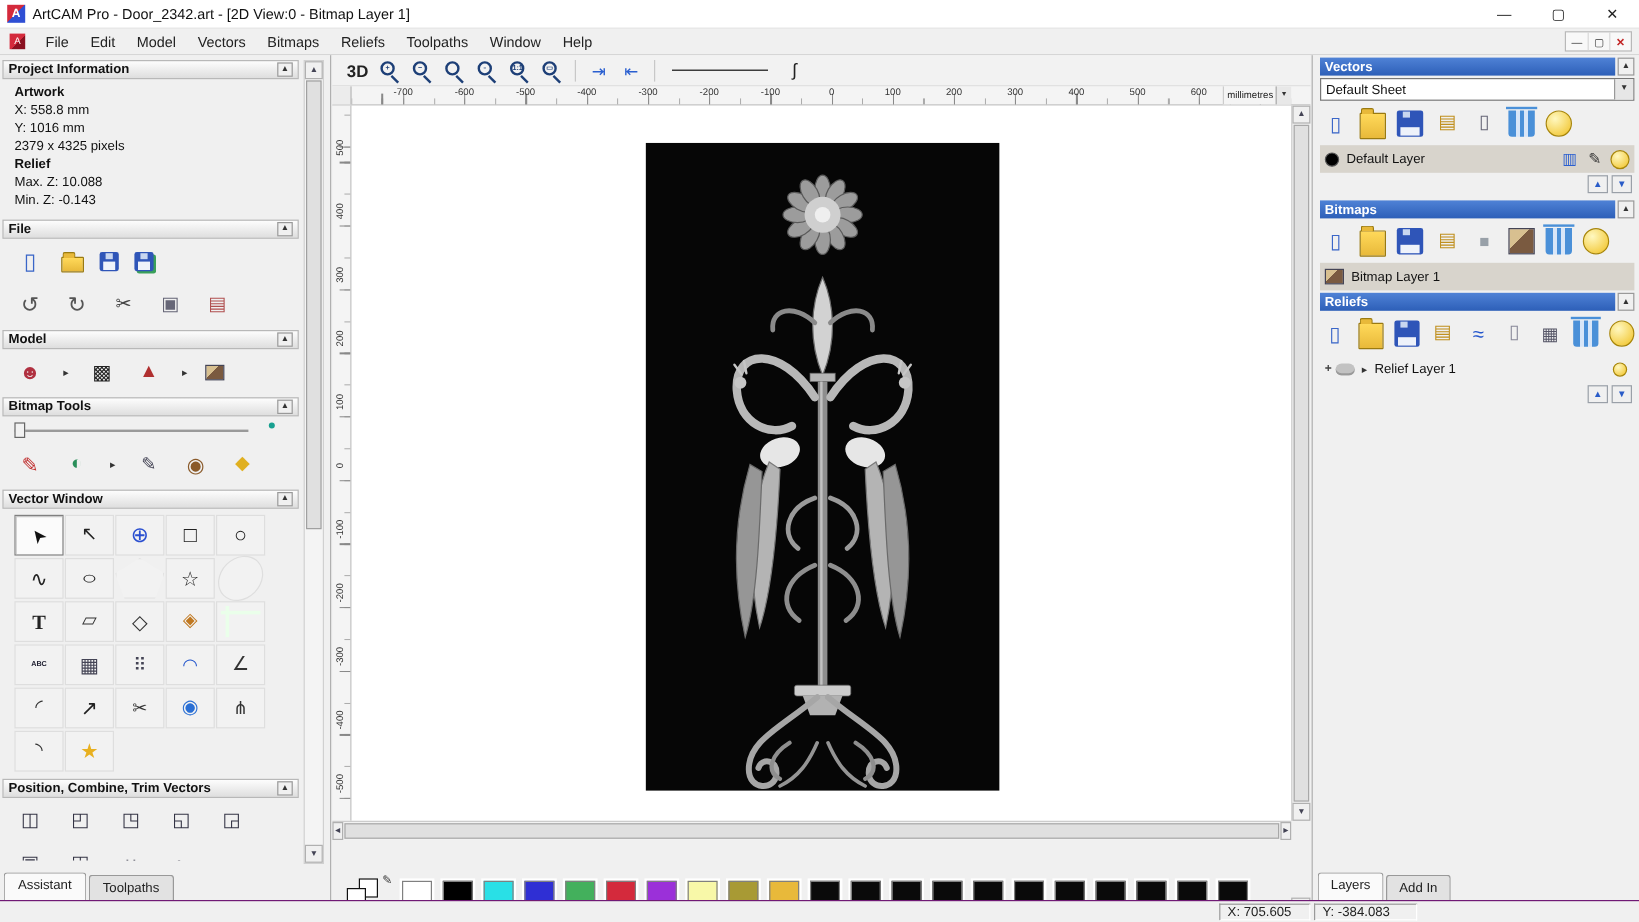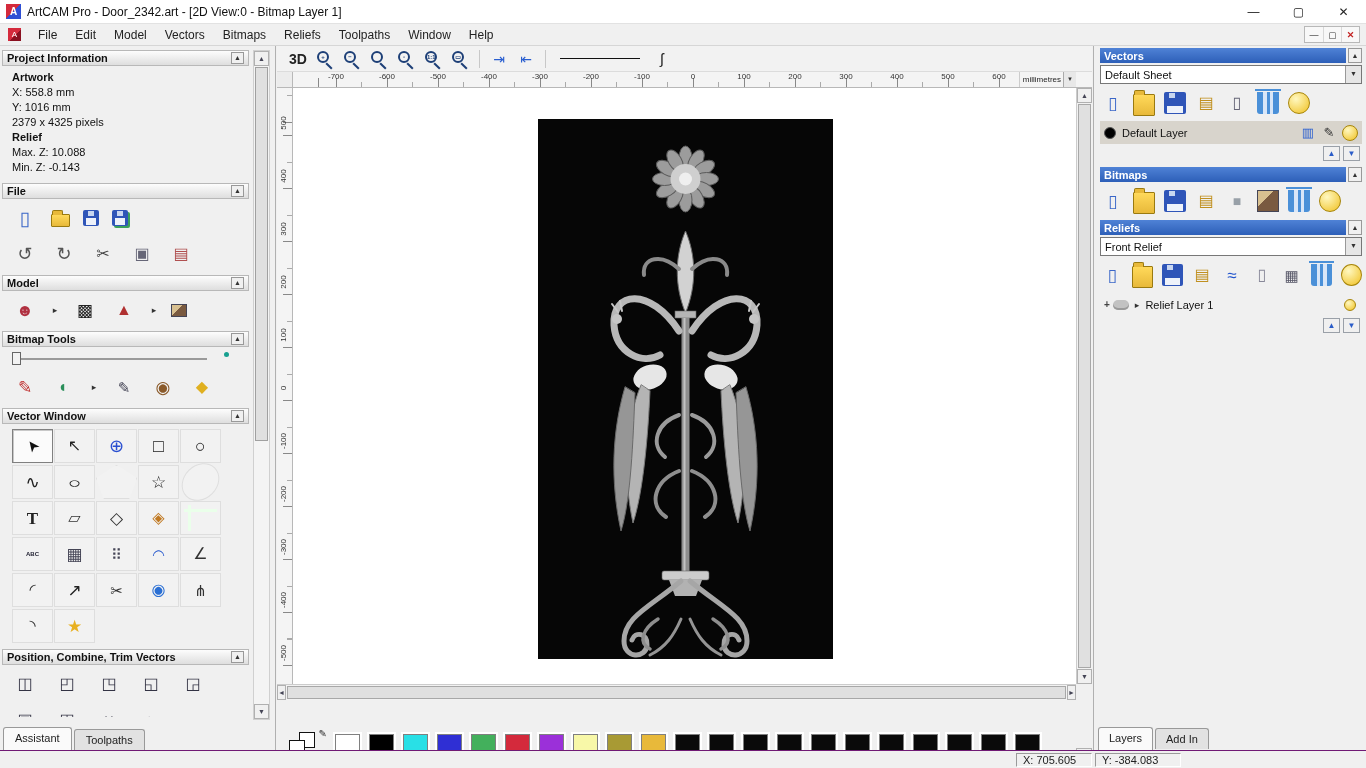--- a/index.html
+++ b/index.html
@@ -137,21 +137,21 @@
   .r-icons { display:flex; align-items:center; gap:9px; padding:4px 0 4px 2px; }
   .r-icons .ticon { width:22px; height:22px; }
   .layer-row { height:23px; display:flex; align-items:center; background:#d8d4cc; padding:0 4px; gap:6px; font-size:11px; margin:1px 0; }
   .lr-swatch { width:12px; height:12px; border-radius:50%; background:#000; border:1px solid #555; flex:none; }
   .lr-right { margin-left:auto; display:flex; align-items:center; gap:5px; }
   .lr-right .ticon { width:16px; height:16px; }
   .expander { font-size:9px; color:#333; }
   .plus-mini { font-size:10px; font-weight:bold; color:#444; margin-right:-3px; }
   .updown { display:flex; justify-content:flex-end; gap:3px; margin:2px 2px 6px 0; }
   .ud-btn { width:17px; height:15px; border:1px solid #9aa0a8; background:#f0f0f0; color:#2a5cc8; font-size:8px; text-align:center; line-height:13px; }
-  .rtabs { position:absolute; left:4px; bottom:0; height:24px; display:flex; align-items:center; }
+  .rtabs { position:absolute; left:4px; bottom:0; height:24px; display:flex; align-items:flex-end; }
   .rtab { height:21px; padding:0 10px; border:1px solid #999; border-bottom:none; border-radius:3px 3px 0 0; background:#e2e2e2; font-size:11px; line-height:20px; margin-right:2px; color:#222; }
   .rtab.active { background:#fafafa; height:23px; }
 
   
   .statusbar { position:absolute; left:0; right:0; bottom:0; height:18px; background:#f0f0f0; border-top:1px solid #701a75; font-size:11px; }
   .st-cell { position:absolute; top:2px; height:14px; line-height:13px; padding:0 6px; border:1px solid; border-color:#9a9a9a #ffffff #ffffff #9a9a9a; color:#222; }
   .st-x { left:1016px; width:76px; }
   .st-y { left:1095px; width:86px; }
 </style>
 </head>
@@ -661,30 +661,30 @@
             <div class="ticon">
               <span class="g" style="color: rgb(192, 144, 32); font-size: 16px;">▤</span>
             </div>
             <div class="ticon">
               <span class="g" style="color: rgb(152, 160, 168); font-size: 14px;">■</span>
             </div>
             <div class="ticon imgic"></div>
             <div class="ticon trash"></div>
             <div class="ticon bulb"></div>
           </div>
+        <div class="layer-row">
+          <div class="imgic"></div>
+          <span>Bitmap Layer 1</span>
+        </div>
       </div>
 
       <div class="rsec">
         <div class="rhead-row">
           <div class="rhead">Reliefs</div>
           <div class="rcol-btn">▲</div>
-        </div>
-        <div class="dd-box">
-          <span>Front Relief</span>
-          <span class="dd-btn">▼</span>
         </div>
         <div class="r-icons">
             <div class="ticon">
               <span class="g" style="color: rgb(58, 102, 200); font-size: 17px;">▯</span>
             </div>
             <div class="ticon folder"></div>
             <div class="ticon floppy"></div>
             <div class="ticon">
               <span class="g" style="color: rgb(192, 144, 32); font-size: 16px;">▤</span>
             </div>

